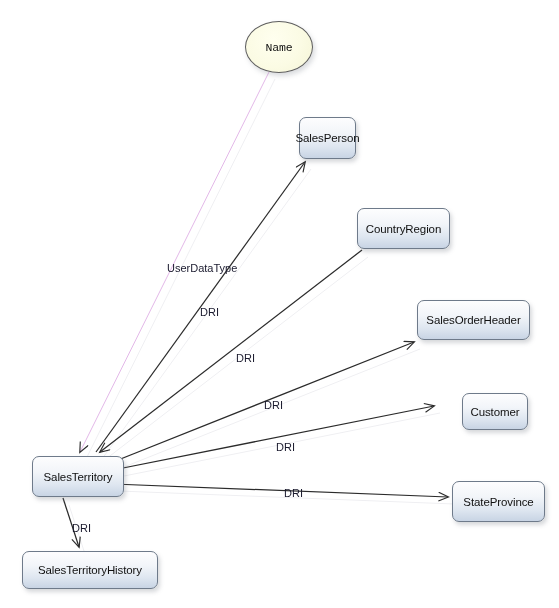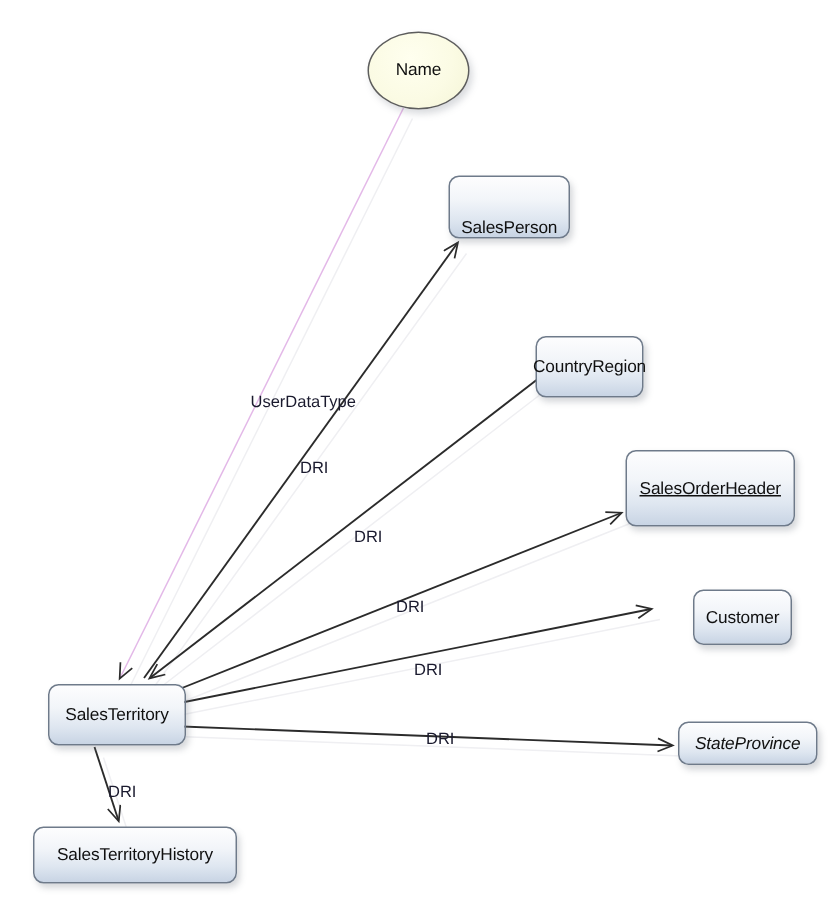--- a/index.html
+++ b/index.html
@@ -81,36 +81,36 @@
         <line x1="96" y1="452" x2="305" y2="162" stroke="#2b2b2b" stroke-width="1.25" marker-end="url(#arrow-open)"></line>
         <line x1="362" y1="250" x2="100" y2="452" stroke="#2b2b2b" stroke-width="1.25" marker-end="url(#arrow-open)"></line>
         <line x1="113" y1="462" x2="414" y2="342" stroke="#2b2b2b" stroke-width="1.25" marker-end="url(#arrow-open)"></line>
         <line x1="113" y1="470" x2="434" y2="406" stroke="#2b2b2b" stroke-width="1.25" marker-end="url(#arrow-open)"></line>
         <line x1="113" y1="484" x2="448" y2="497" stroke="#2b2b2b" stroke-width="1.25" marker-end="url(#arrow-open)"></line>
         <line x1="63" y1="498" x2="79" y2="547" stroke="#2b2b2b" stroke-width="1.25" marker-end="url(#arrow-open)"></line>
       </g>
   </svg>
 
   <div id="node-layer">
-      <div class="node ellipse" style="left: 245px; top: 21px; width: 68px; height: 52px;">
+      <div class="node ellipse" style="left: 245px; top: 21px; width: 68px; height: 52px; font-family: Liberation Mono, monospace;">
         <span>Name</span>
       </div>
-      <div class="node" style="left: 299px; top: 117px; width: 81px; height: 42px; align-items: flex-end;">
+      <div class="node" style="left: 299px; top: 117px; width: 57px; height: 42px;">
         <span>SalesPerson</span>
       </div>
-      <div class="node" style="left: 357px; top: 224px; width: 72px; height: 41px;">
+      <div class="node" style="left: 357px; top: 208px; width: 93px; height: 41px;">
         <span>CountryRegion</span>
       </div>
-      <div class="node" style="left: 417px; top: 300px; width: 113px; height: 51px; text-decoration: underline;">
+      <div class="node" style="left: 417px; top: 300px; width: 113px; height: 40px;">
         <span>SalesOrderHeader</span>
       </div>
       <div class="node" style="left: 438px; top: 393px; width: 66px; height: 37px; margin-left: 24px;">
         <span>Customer</span>
       </div>
-      <div class="node" style="left: 452px; top: 481px; width: 93px; height: 29px; font-style: italic;">
+      <div class="node" style="left: 452px; top: 481px; width: 93px; height: 41px;">
         <span>StateProvince</span>
       </div>
       <div class="node" style="left: 32px; top: 456px; width: 92px; height: 41px;">
         <span>SalesTerritory</span>
       </div>
       <div class="node" style="left: 22px; top: 551px; width: 136px; height: 38px;">
         <span>SalesTerritoryHistory</span>
       </div>
     </div>
   <div id="label-layer">

